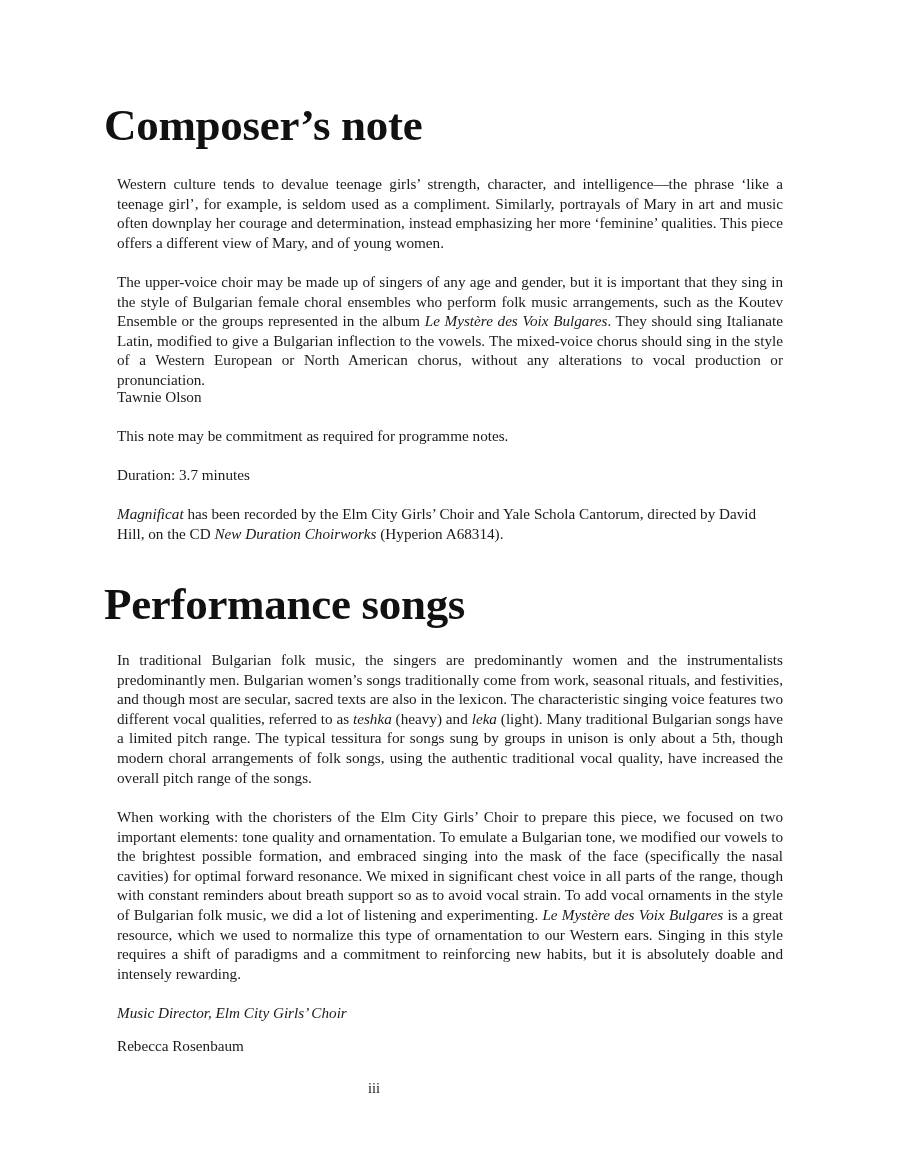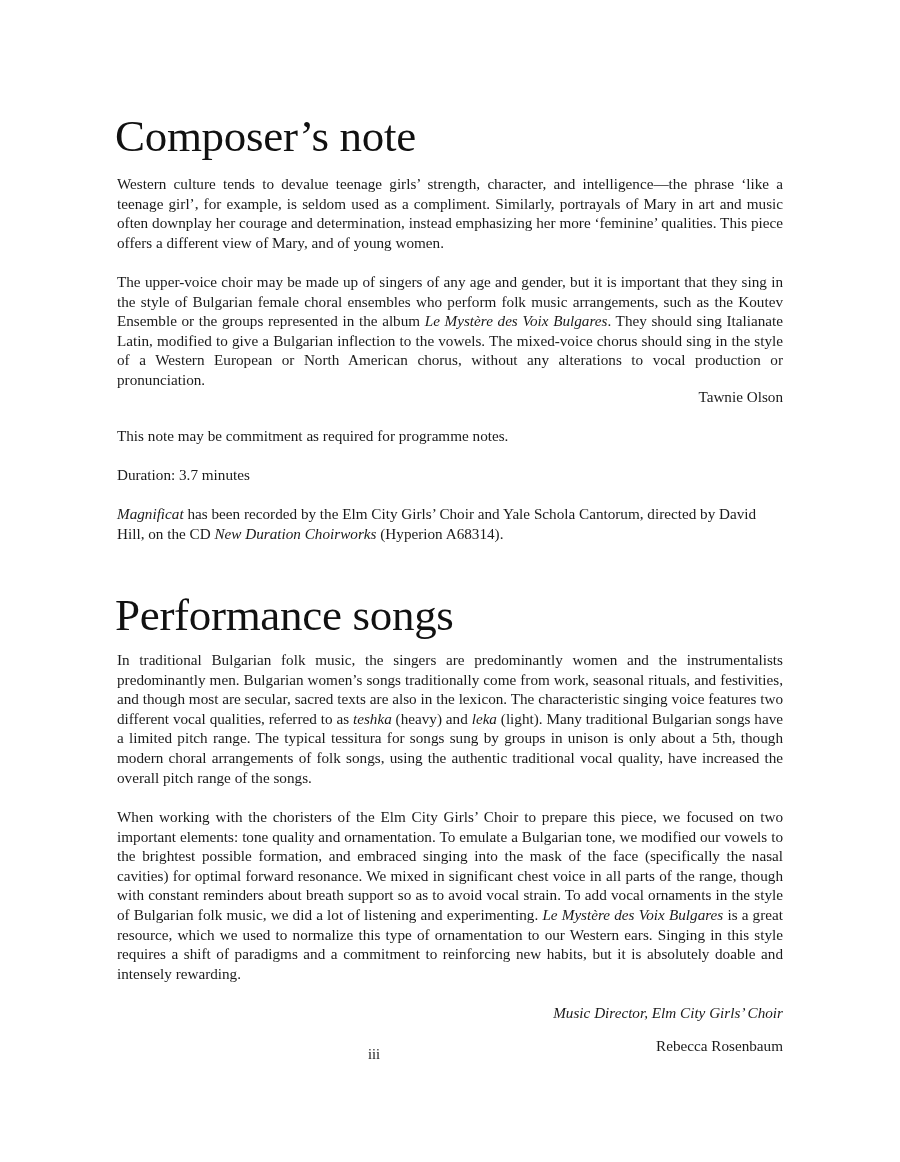--- a/index.html
+++ b/index.html
@@ -15,43 +15,43 @@
       color: #1a1a1a;
       font-family: "Liberation Serif", "DejaVu Serif", serif;
     }
     .page {
       position: absolute;
       left: 104px;
       top: 0;
       width: 692px;
     }
     h1 {
-      font-weight: normal;
+      font-weight: bold;
       font-size: 45px;
       line-height: 1;
-      margin: 11px;
+      margin: 0;
       letter-spacing: -0.3px;
       color: #111;
     }
     #composer-title { position: absolute; top: 103px; left: 0; }
     #performance-title { position: absolute; top: 582px; left: 0; }
     p {
       margin: 13px;
       font-size: 15.2px;
       line-height: 19.6px;
       text-align: justify;
       hyphens: none;
     }
     .block { position: absolute; left: 0; width: 692px; }
-    .right { text-align: right; }
+    .right { }
     .left { text-align: left; }
     em { font-style: italic; font-family: Liberation Serif, serif; }
     #page-number {
       position: absolute;
-      top: 1046px;
+      top: 1080px;
       left: 0;
       width: 748px;
       text-align: center;
       font-size: 14.5px;
     }
   </style>
 </head>
 <body>
 
 <div class="page">

